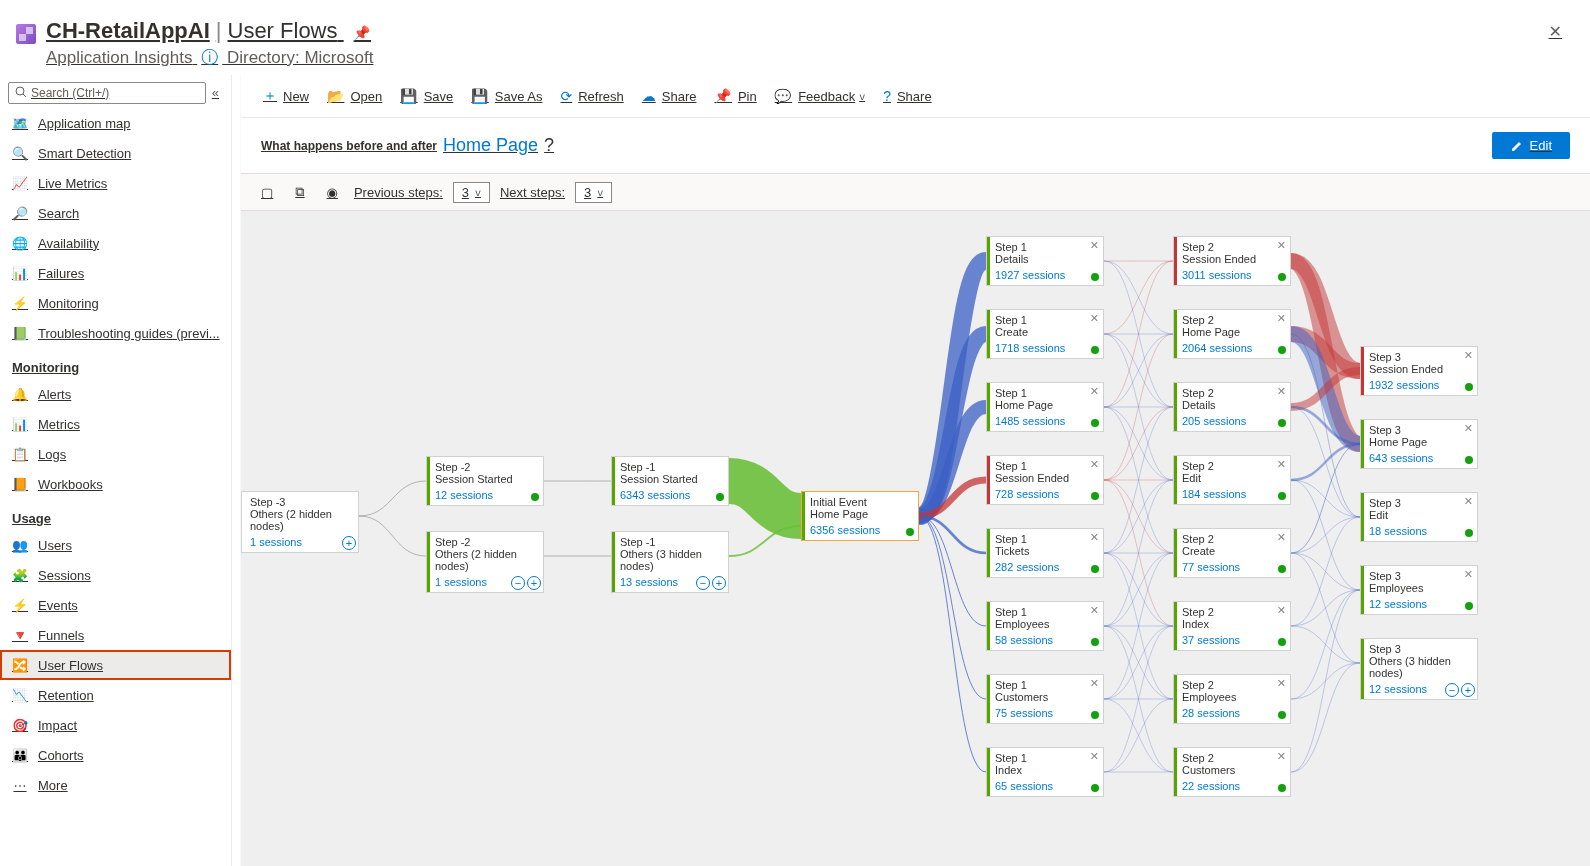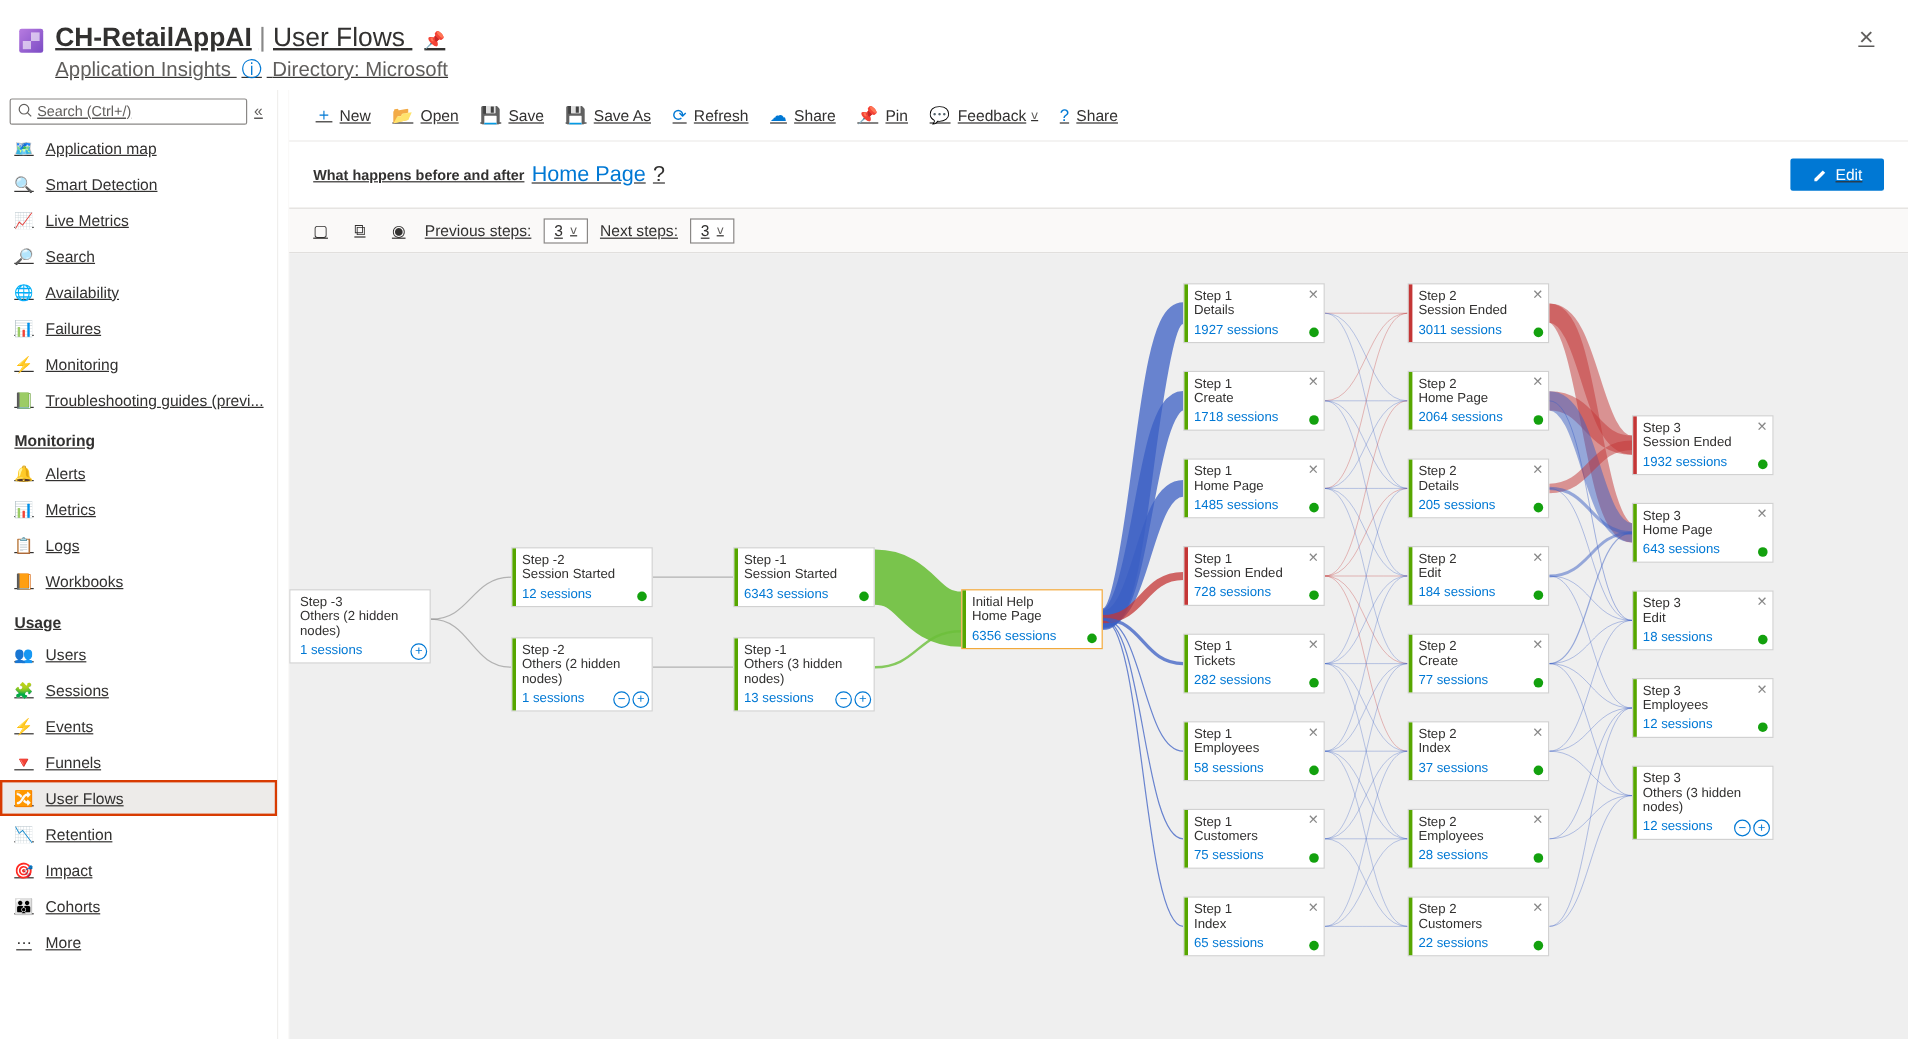--- a/index.html
+++ b/index.html
@@ -372,21 +372,21 @@
           <div class="node" style="left: 370px; top: 320px; width: 118px;">
             <div class="bar"></div>
             <div class="step">Step -1</div>
             <div class="name">Others (3 hidden nodes)</div>
             <div class="sess">13 sessions</div>
             <span class="minus">−</span>
             <span class="plus">+</span>
           </div>
           <div class="node ev" style="left: 560px; top: 280px; width: 118px;">
             <div class="bar"></div>
-            <div class="step">Initial Help</div>
+            <div class="step">Initial Event</div>
             <div class="name">Home Page</div>
             <div class="sess">6356 sessions</div>
             <span class="dot"></span>
           </div>
           <div class="node" style="left: 745px; top: 25px; width: 118px;">
             <div class="bar"></div>
             <div class="step">Step 1</div>
             <div class="name">Details</div>
             <div class="sess">1927 sessions</div>
             <span class="x">✕</span>

